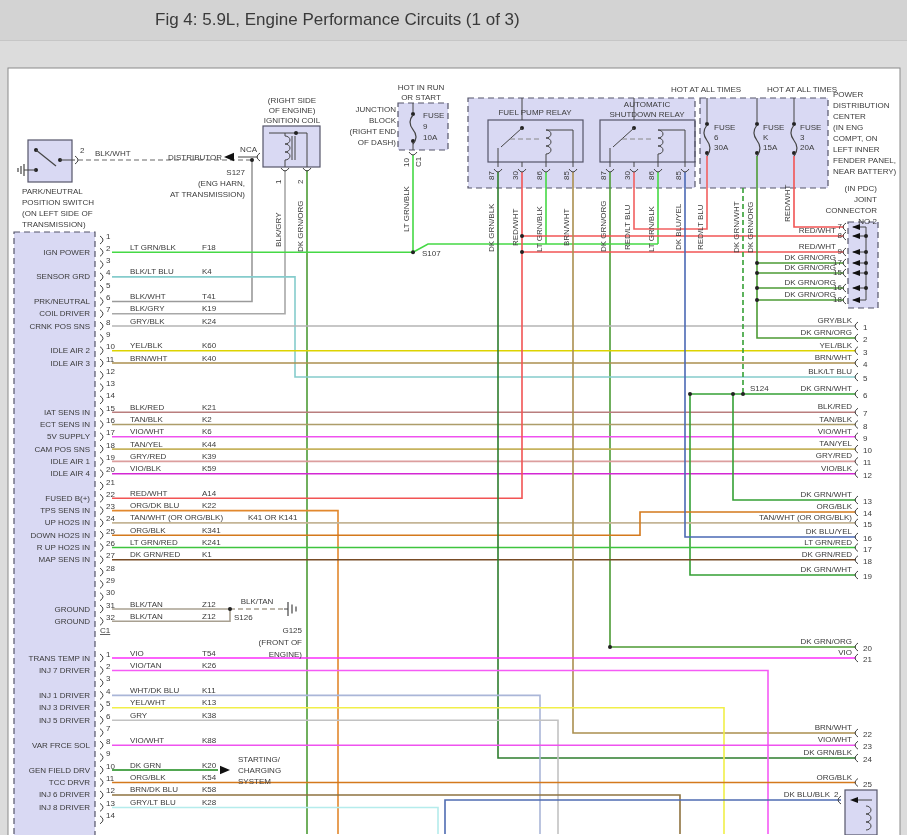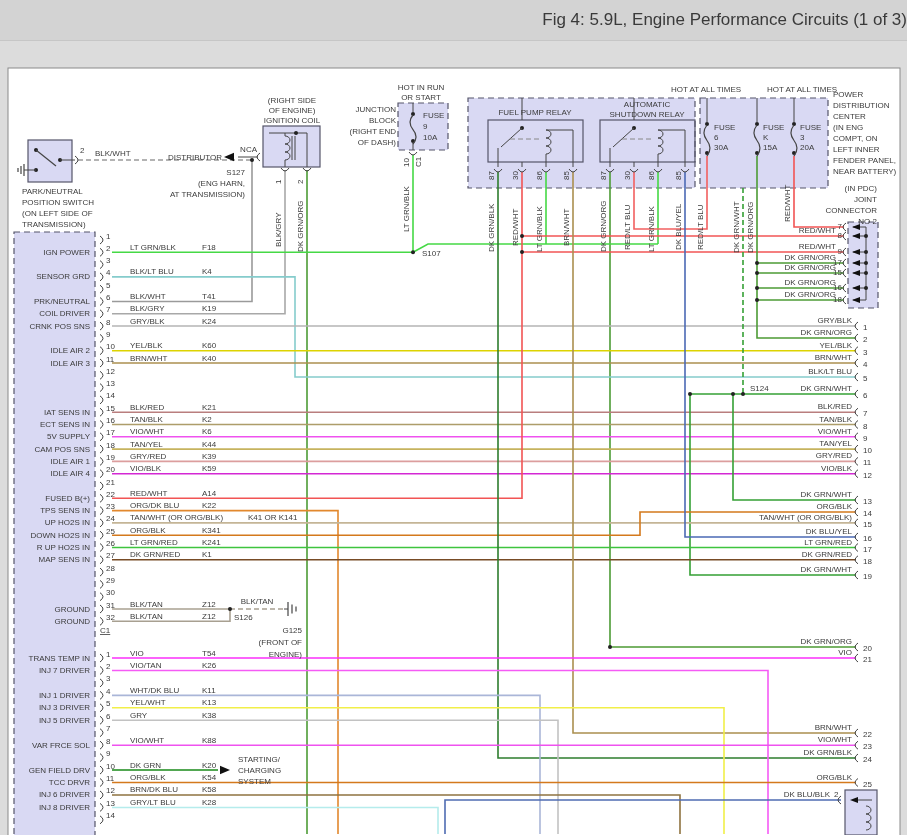--- a/index.html
+++ b/index.html
@@ -1,18 +1,18 @@
 <!DOCTYPE html>
 <html><head>
 <meta charset="utf-8">
 <style>
   html,body{margin:0;padding:0;}
   body{width:907px;height:835px;background:#dcdcdc;font-family:"Liberation Sans",sans-serif;position:relative;overflow:hidden;}
   #titlebar{position:absolute;left:0;top:0;width:907px;height:40px;background:#d3d3d3;border-bottom:1px solid #c6c6c6;}
-  #titlebar .t{padding-left:155px;line-height:40px;font-size:17px;color:#3a3a3a;text-align:right;}
+  #titlebar .t{padding-left:155px;line-height:40px;font-size:17px;color:#3a3a3a;}
   #stage{position:absolute;left:0;top:0;width:907px;height:835px;}
   svg text{font-family:"Liberation Sans",sans-serif;}
 </style>
 </head>
 <body>
 
 <div id="titlebar">
   <div class="t">Fig 4: 5.9L, Engine Performance Circuits (1 of 3)</div>
 </div>
 <div id="stage"><svg width="907" height="835">

